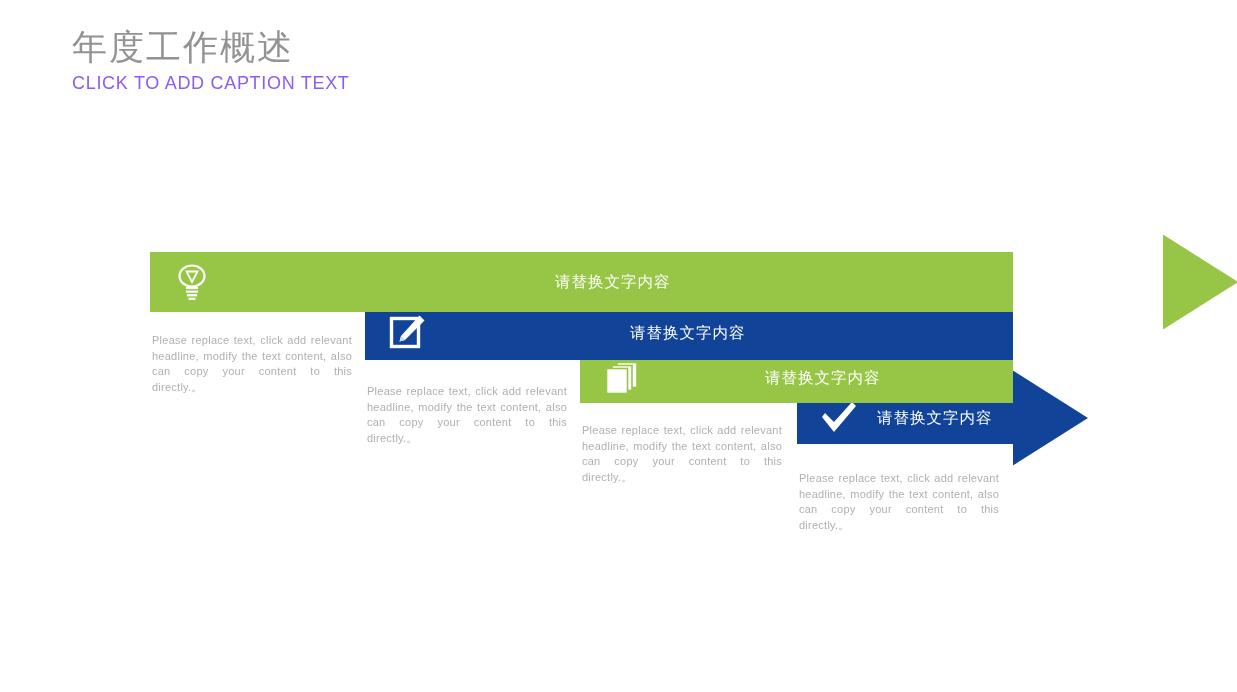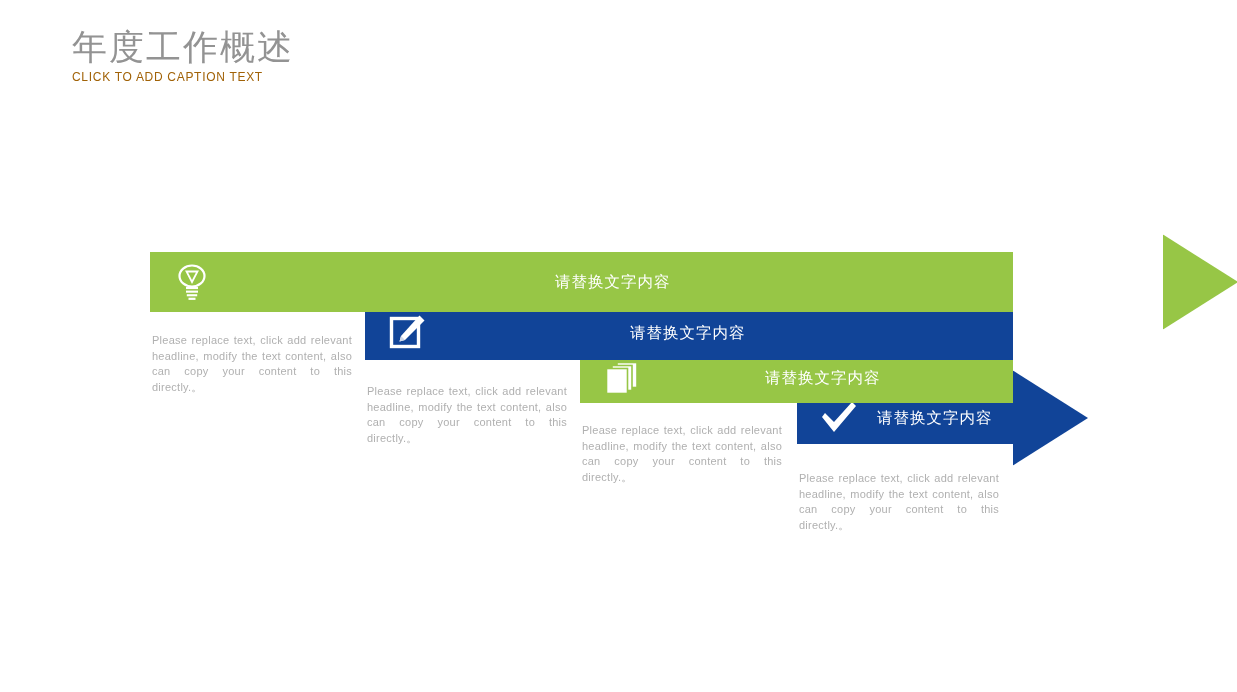--- a/index.html
+++ b/index.html
@@ -25,23 +25,24 @@
   .page-title {
     font-size: 35px;
     line-height: 44px;
     color: #939393;
     letter-spacing: 2px;
     font-weight: 400;
     white-space: nowrap;
   }
 
   .page-subtitle {
-    font-size: 12px;
+    margin-top: 6px;
+    font-size: 18px;
     line-height: 16px;
-    color: #a16207;
+    color: #8b5cf6;
     letter-spacing: 0.7px;
     white-space: nowrap;
   }
 
   
   .band { position: absolute; text-align: right; }
 
   .band-body {
     position: absolute;
     left: 0; top: 0;

